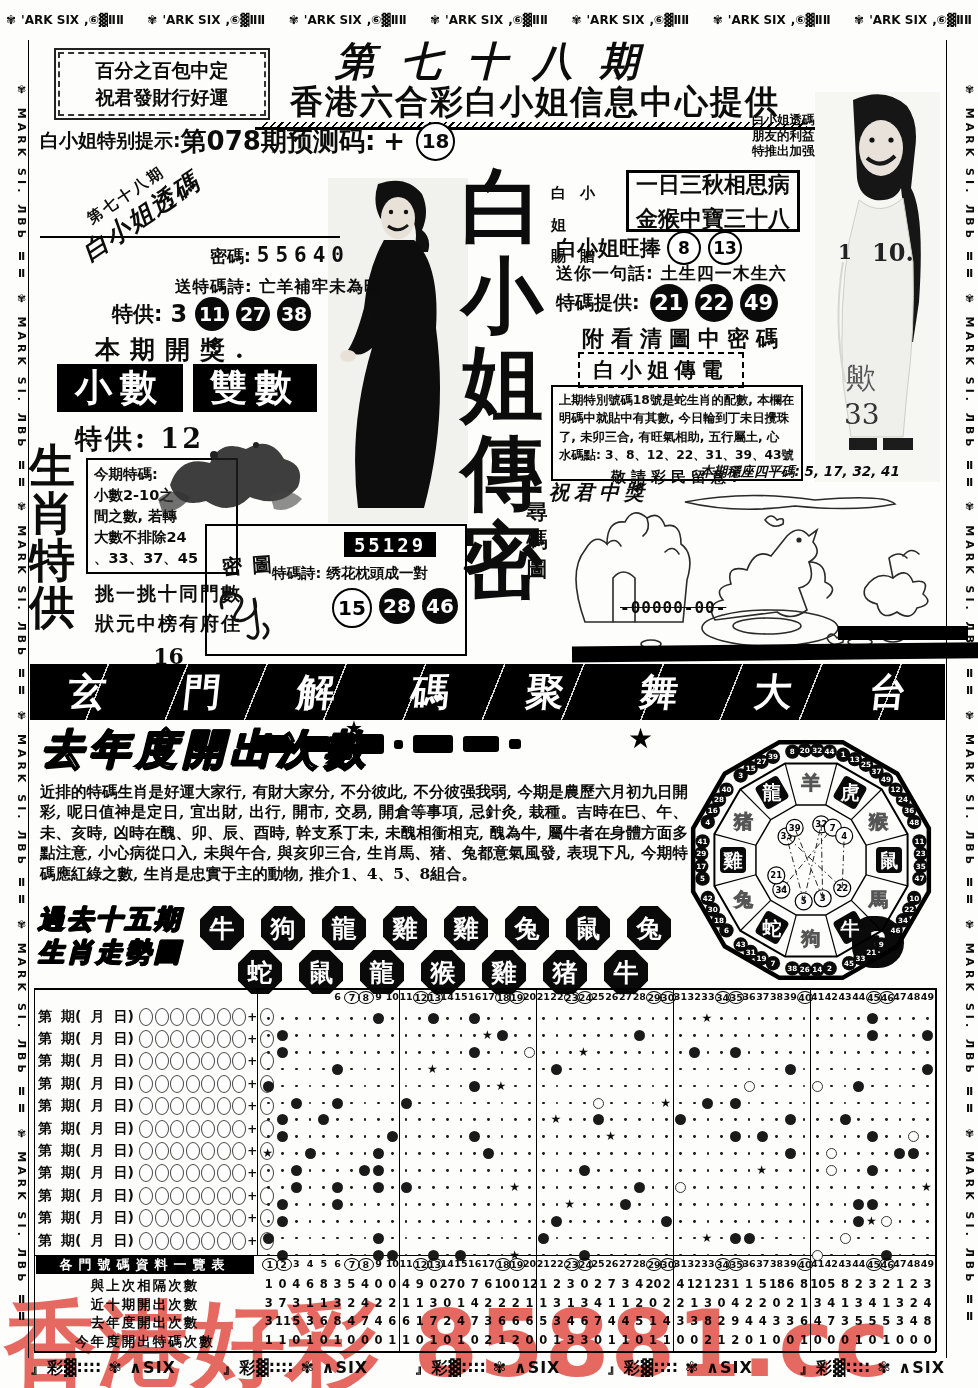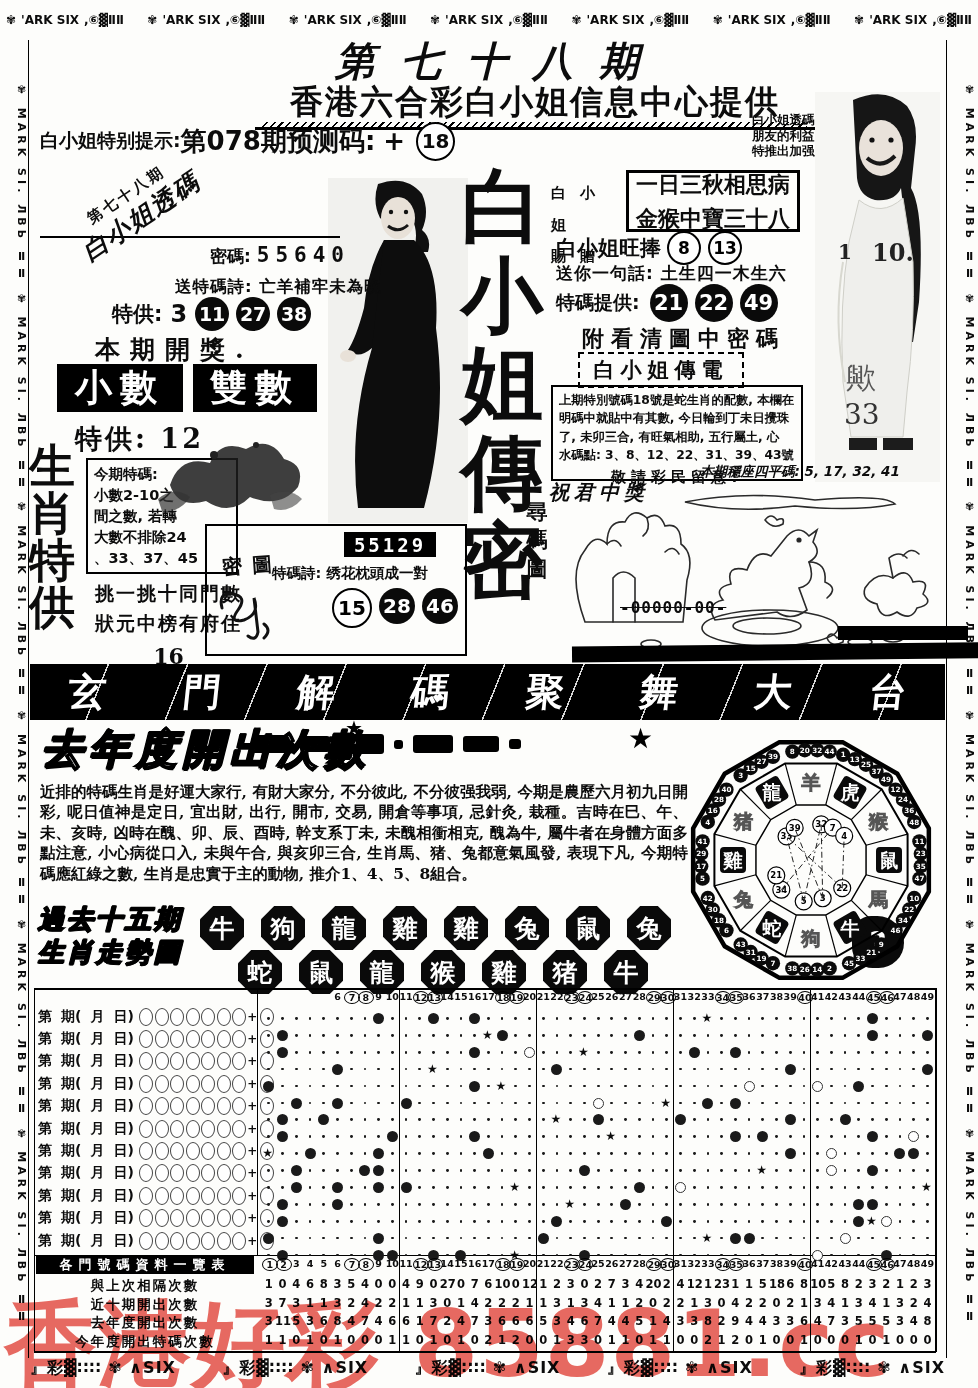--- a/index.html
+++ b/index.html
@@ -171,20 +171,24 @@
       <span class="strip-unit">
         <span>✾</span>
         <span>'ARK SIX</span>
         <span>,⑥▓ⅡⅡ</span>
       </span>
     </div>
   <div class="side-strip abs" style="left:0;" id="left-strip">✾ MARK SI. ЛВЬ ⅡⅡ   ✾ MARK SI. ЛВЬ ⅡⅡ   ✾ MARK SI. ЛВЬ ⅡⅡ   ✾ MARK SI. ЛВЬ ⅡⅡ   ✾ MARK SI. ЛВЬ ⅡⅡ   ✾ MARK SI. ЛВЬ ⅡⅡ</div>
   <div class="side-strip abs" style="left:948px;" id="right-strip">✾ MARK SI. ЛВЬ ⅡⅡ   ✾ MARK SI. ЛВЬ ⅡⅡ   ✾ MARK SI. ЛВЬ ⅡⅡ   ✾ MARK SI. ЛВЬ ⅡⅡ   ✾ MARK SI. ЛВЬ ⅡⅡ   ✾ MARK SI. ЛВЬ ⅡⅡ</div>
   <div id="frame" class="abs"></div>
 
+  <div id="hdr-box" class="abs">
+    <span>百分之百包中定</span>
+    <span>祝君發財行好運</span>
+  </div>
   <div id="issue-title" class="abs serif">第七十八期</div>
   <div id="main-title" class="abs serif">香港六合彩白小姐信息中心提供</div>
   <div id="main-title-zig" class="abs"></div>
 
   <div id="pred-row" class="abs">
     <span id="pred-label-small">白小姐特别提示:</span>
     <span id="pred-label-big">第078期预测码:</span>
     <span id="pred-plus">+</span>
     <span class="pcirc" style="width:35px;height:35px;">18</span>
   </div>

